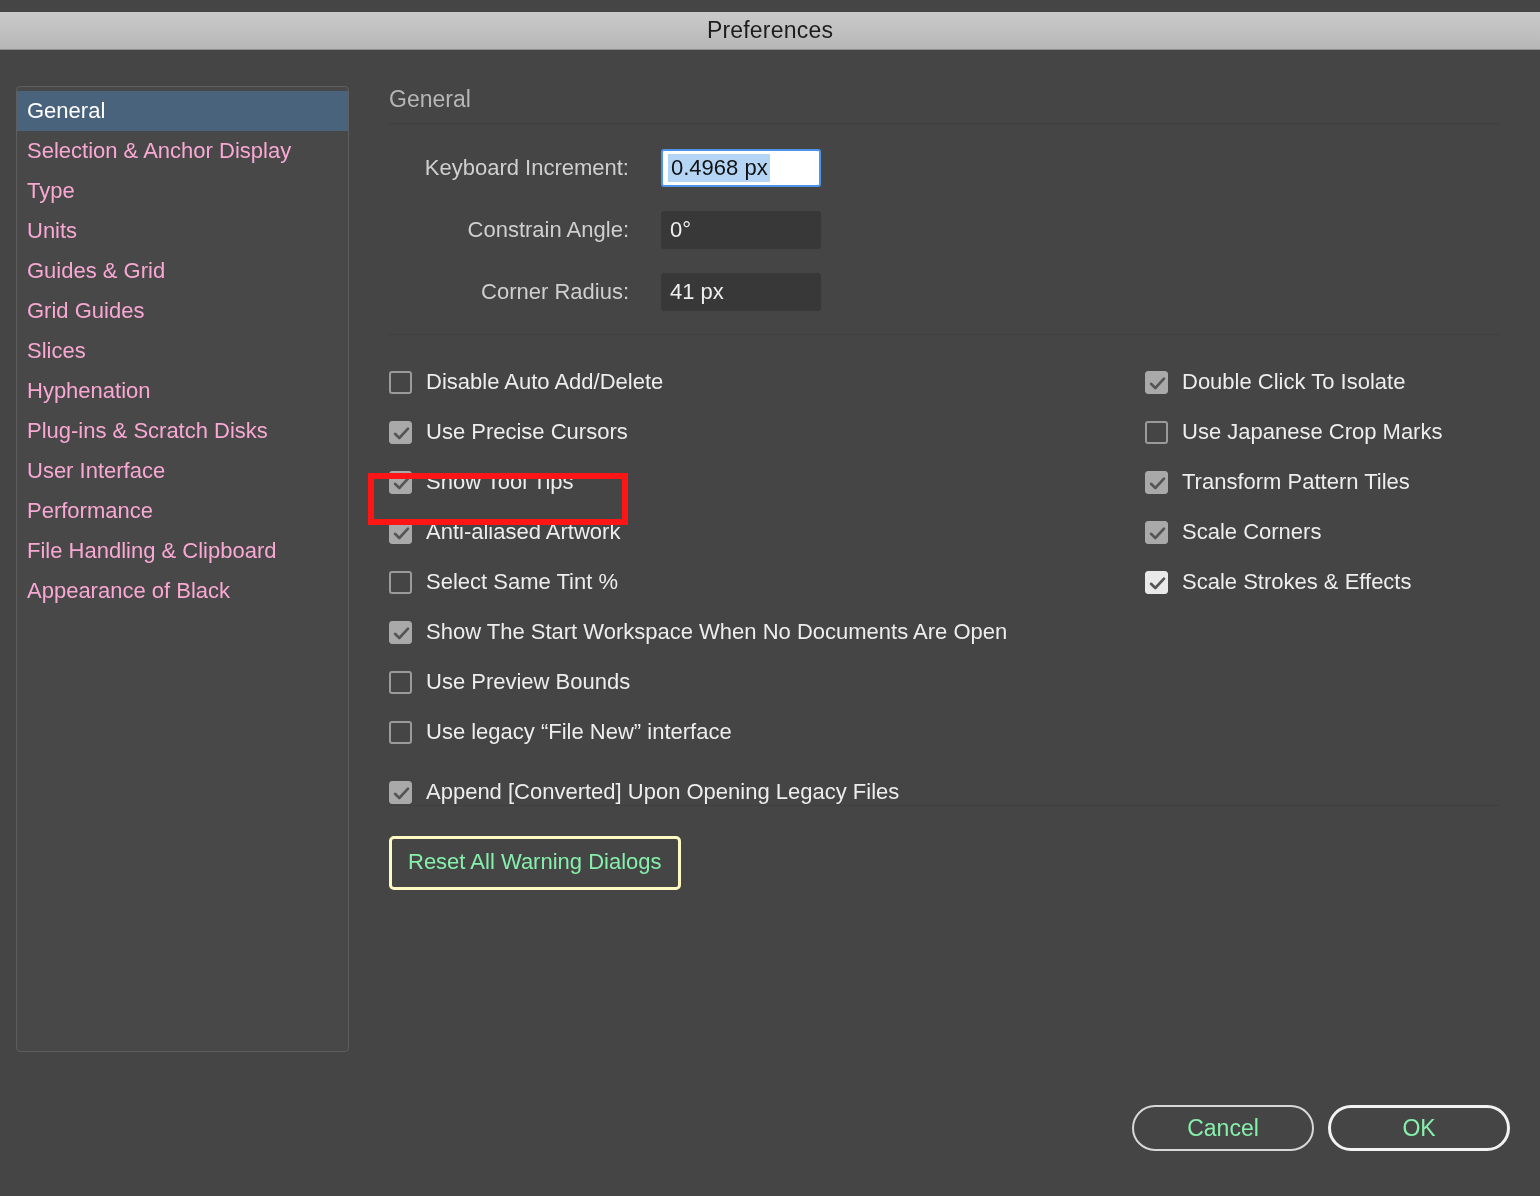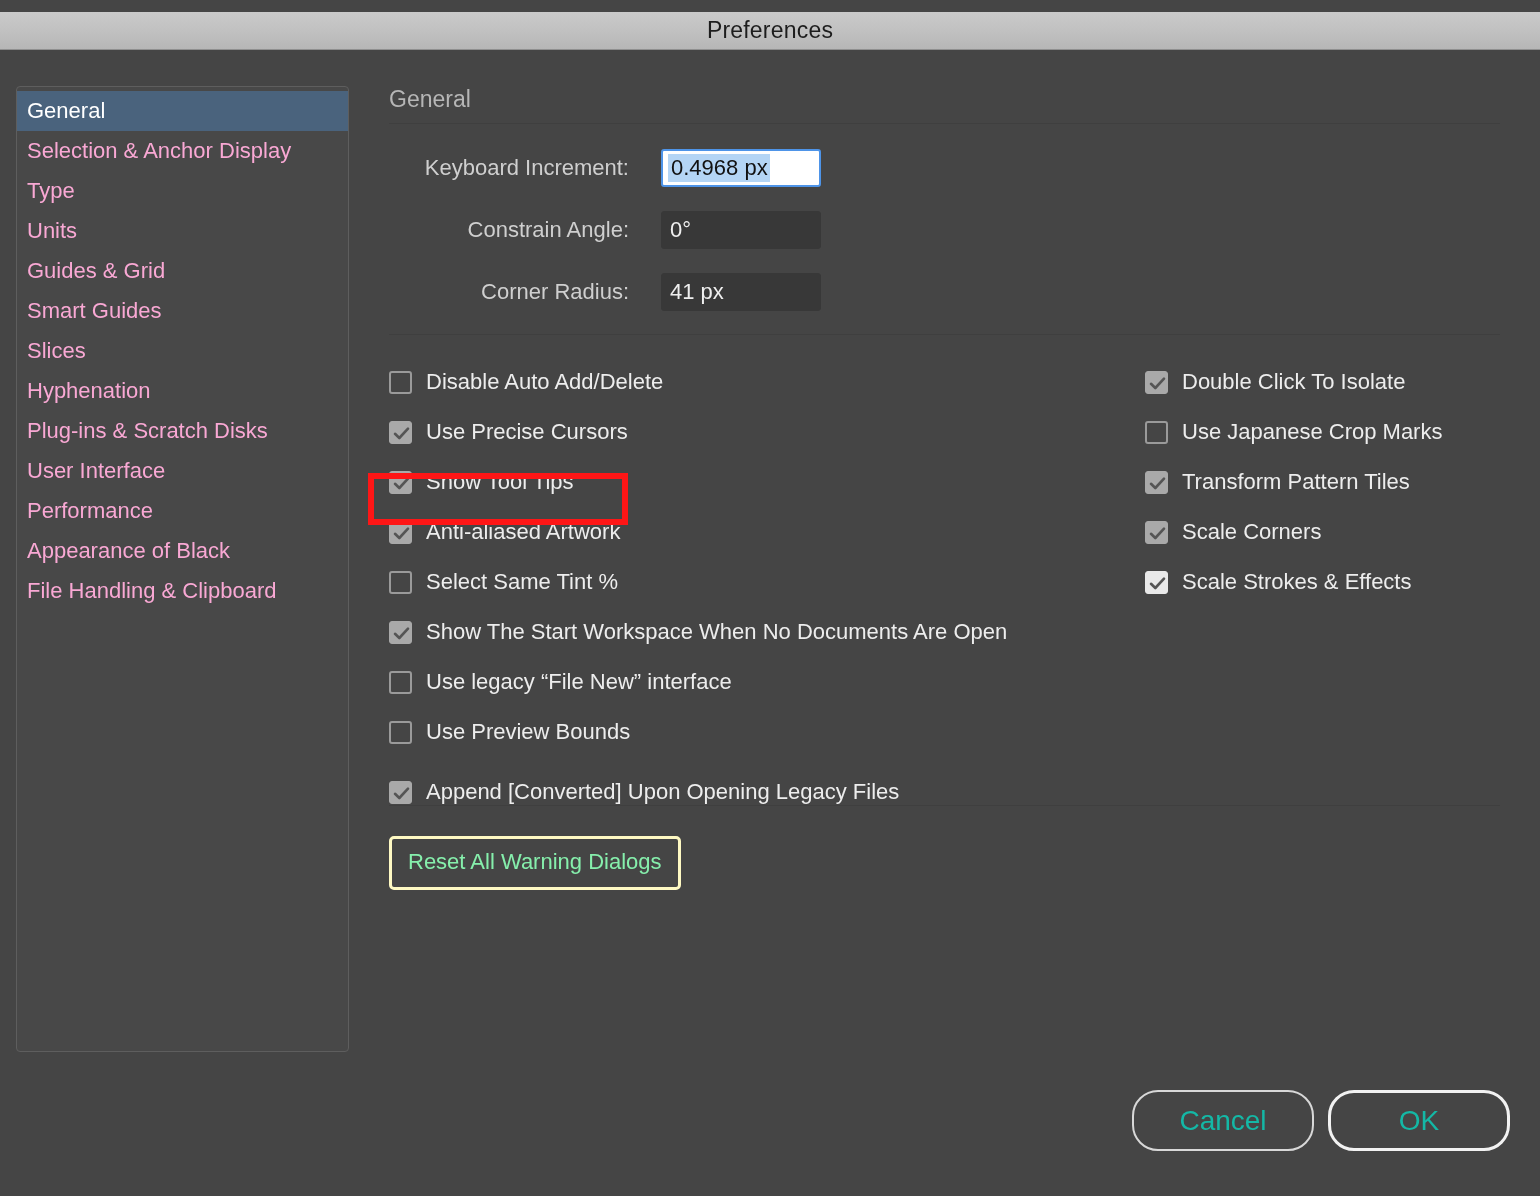--- a/index.html
+++ b/index.html
@@ -204,25 +204,25 @@
   
   .footer {
     position: absolute;
     right: 30px;
     bottom: 45px;
     display: flex;
     gap: 14px;
   }
   .pill {
     width: 182px;
-    height: 61px;
+    height: 46px;
     border-radius: 26px;
     background: transparent;
-    color: #14b8a6;
-    font-size: 28px;
+    color: #86efac;
+    font-size: 23px;
     font-family: "Liberation Sans", sans-serif;
     display: flex;
     align-items: center;
     justify-content: center;
     cursor: default;
   }
   .pill.cancel { border: 2px solid #d8d8d8; }
   .pill.ok { border: 3px solid #f2f2f2; }
 
   
@@ -245,28 +245,28 @@
   <div class="titlebar">
     <div class="titlebar-text">Preferences</div>
   </div>
 
   <div class="sidebar" id="sidebar">
       <div class="side-item selected"><span>General</span></div>
       <div class="side-item"><span>Selection &amp; Anchor Display</span></div>
       <div class="side-item"><span>Type</span></div>
       <div class="side-item"><span>Units</span></div>
       <div class="side-item"><span>Guides &amp; Grid</span></div>
-      <div class="side-item"><span>Smart Guides</span></div>
+      <div class="side-item"><span>Grid Guides</span></div>
       <div class="side-item"><span>Slices</span></div>
       <div class="side-item"><span>Hyphenation</span></div>
       <div class="side-item"><span>Plug-ins &amp; Scratch Disks</span></div>
       <div class="side-item"><span>User Interface</span></div>
       <div class="side-item"><span>Performance</span></div>
+      <div class="side-item"><span>File Handling &amp; Clipboard</span></div>
       <div class="side-item"><span>Appearance of Black</span></div>
-      <div class="side-item"><span>File Handling &amp; Clipboard</span></div>
     </div>
 
   <div class="main">
 
     <div class="section-title">General</div>
     <div class="divider"></div>
 
     <div class="fields" id="fields">
         <div class="field-row">
           <div class="f-label">Keyboard Increment:</div>
@@ -327,25 +327,25 @@
           <div class="cb-row">
             <span class="cb-box on">
               <svg width="23" height="23" viewBox="0 0 23 23">
                 <path d="M5 11.8 L9.3 16 L18 6.6" fill="none" stroke="#555555" stroke-width="2.6" stroke-linecap="round" stroke-linejoin="round"></path>
               </svg>
             </span>
             <span class="cb-label">Show The Start Workspace When No Documents Are Open</span>
           </div>
           <div class="cb-row">
             <span class="cb-box off"></span>
+            <span class="cb-label">Use Preview Bounds</span>
+          </div>
+          <div class="cb-row">
+            <span class="cb-box off"></span>
             <span class="cb-label">Use legacy “File New” interface</span>
-          </div>
-          <div class="cb-row">
-            <span class="cb-box off"></span>
-            <span class="cb-label">Use Preview Bounds</span>
           </div>
           <div class="cb-row gap">
             <span class="cb-box on">
               <svg width="23" height="23" viewBox="0 0 23 23">
                 <path d="M5 11.8 L9.3 16 L18 6.6" fill="none" stroke="#555555" stroke-width="2.6" stroke-linecap="round" stroke-linejoin="round"></path>
               </svg>
             </span>
             <span class="cb-label">Append [Converted] Upon Opening Legacy Files</span>
           </div>
         </div>

